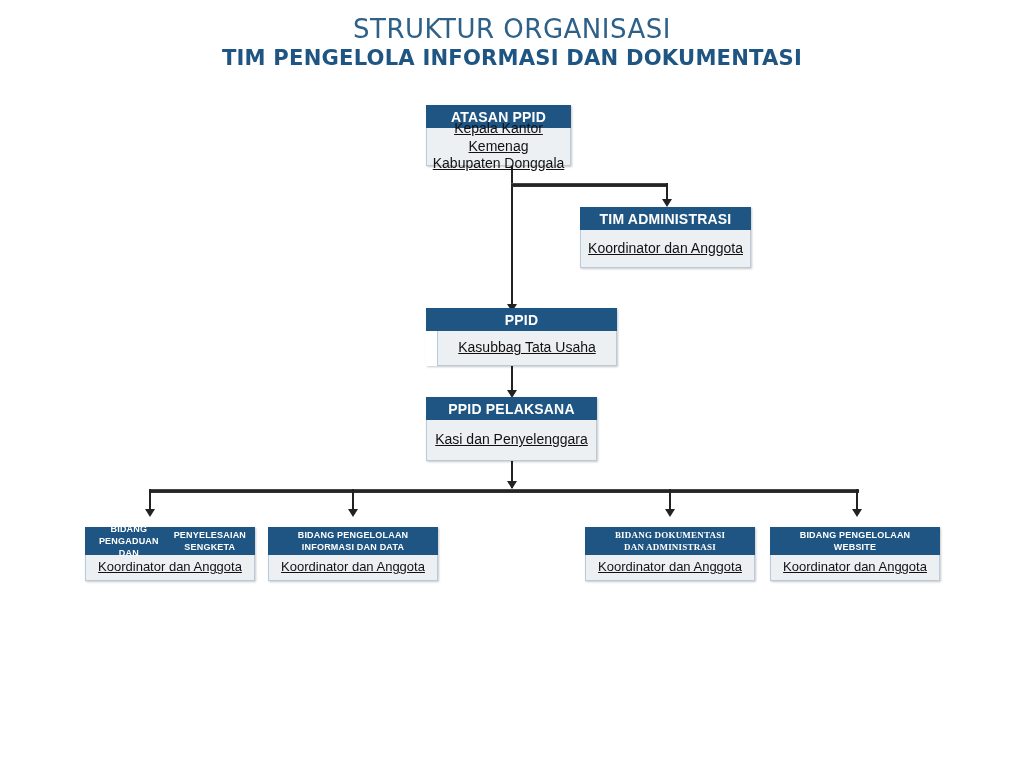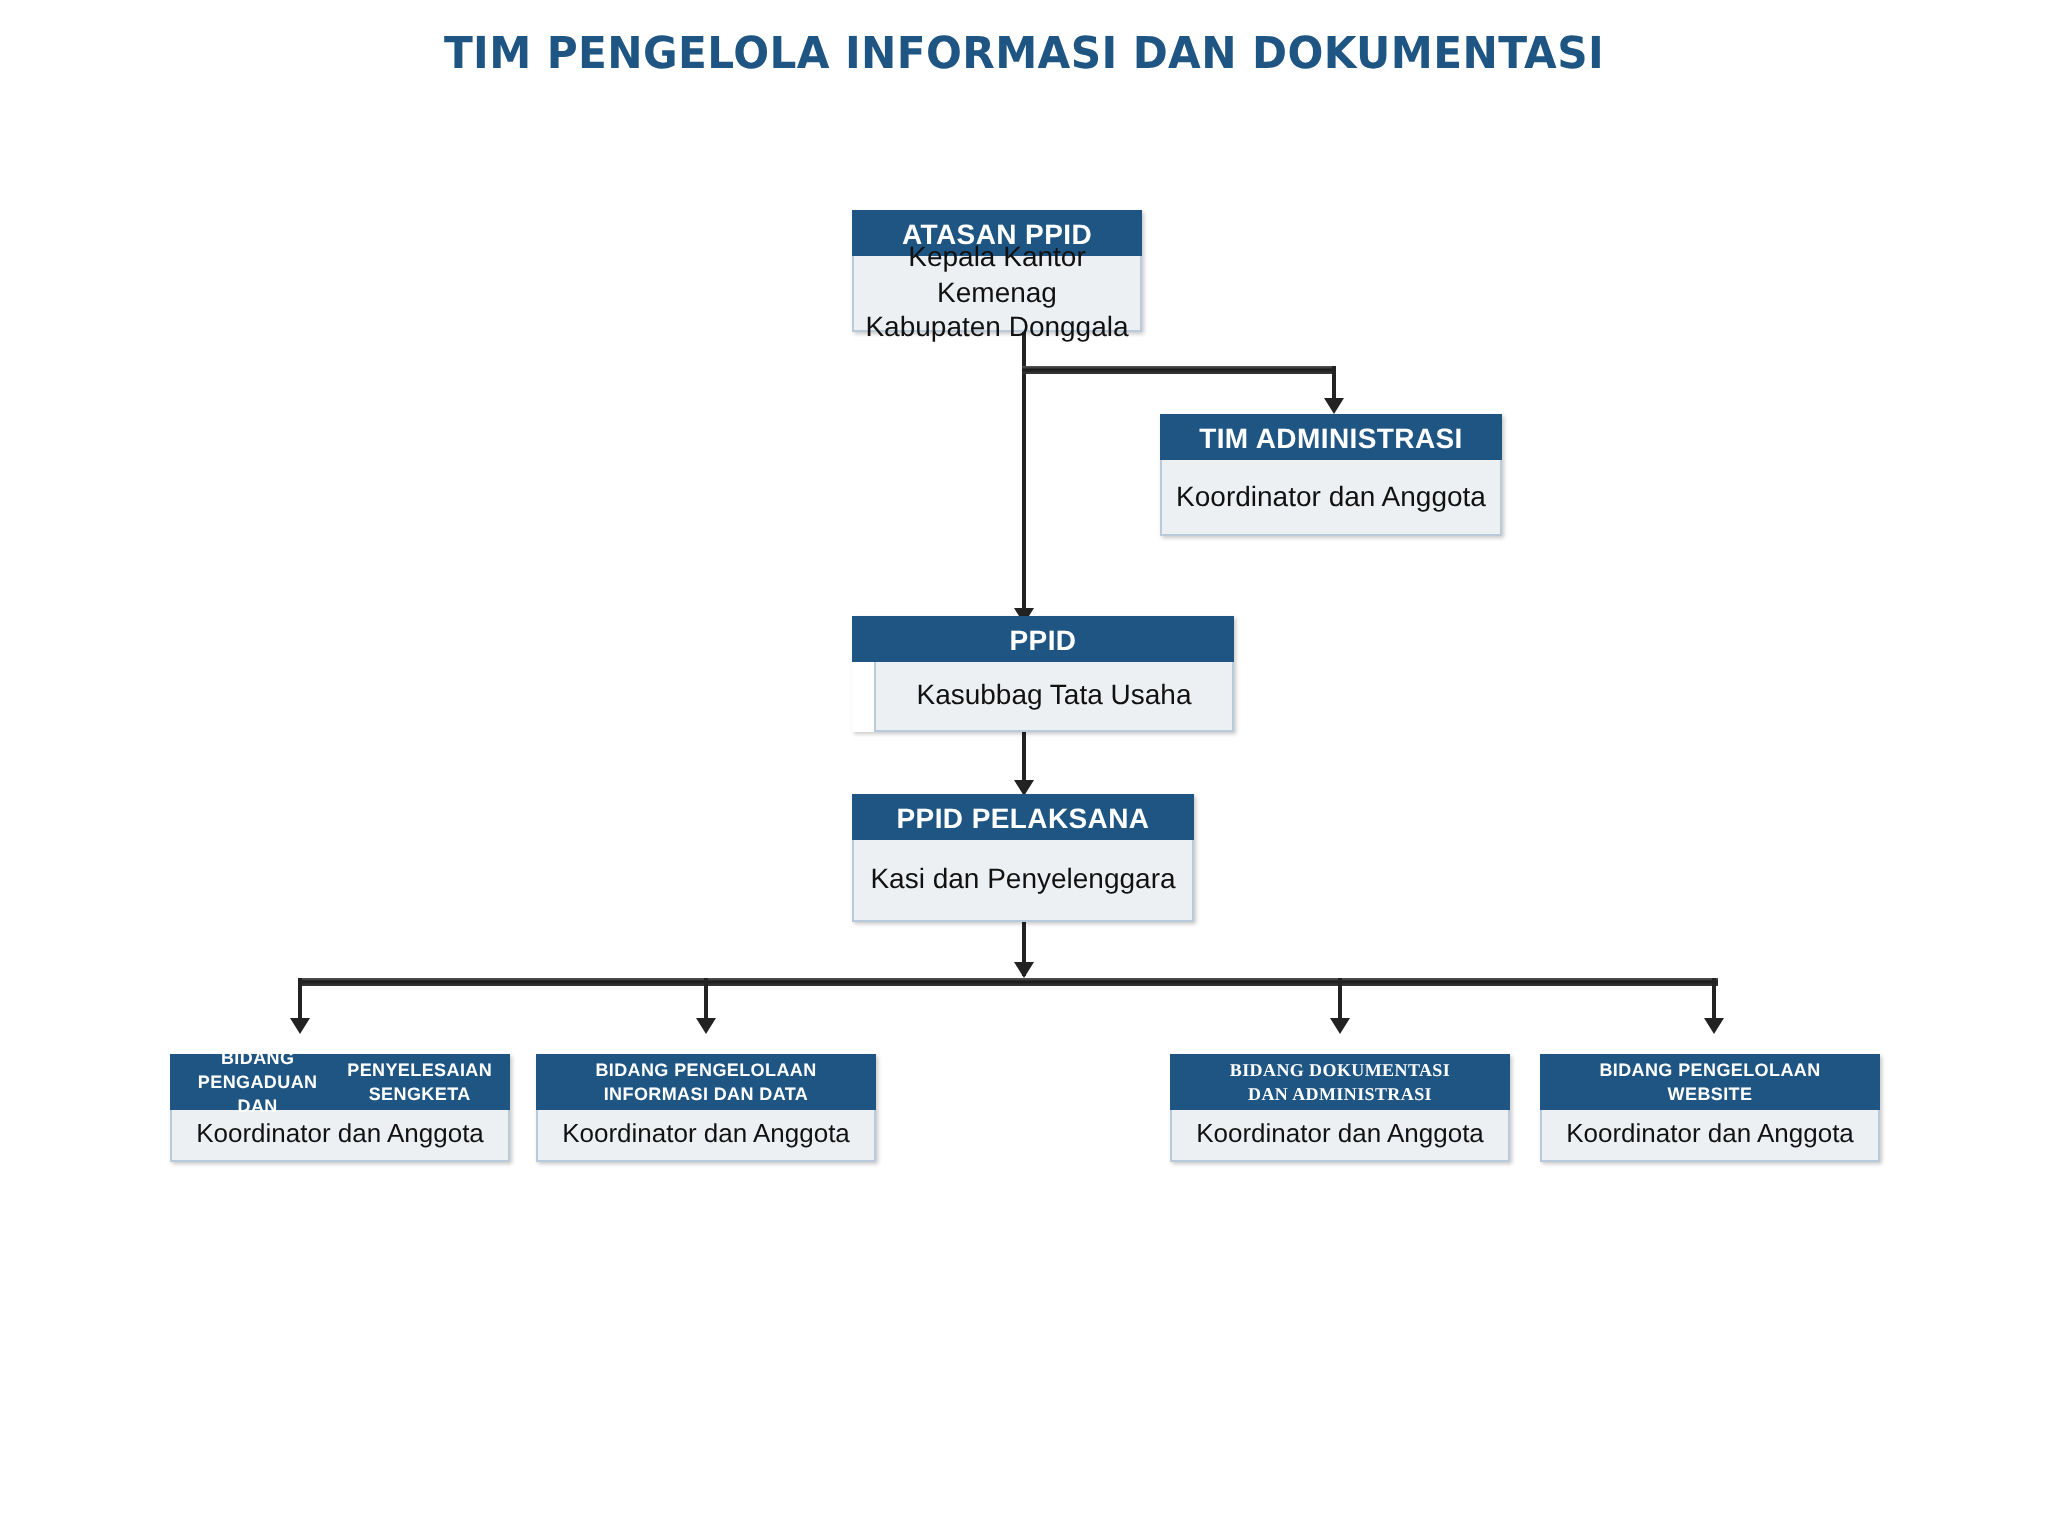--- a/index.html
+++ b/index.html
@@ -62,20 +62,21 @@
     background: #EDF0F2;
     color: #111111;
     text-align: center;
     box-sizing: border-box;
     border: 1px solid #B9CBDA;
     border-top: none;
     display: flex;
     align-items: center;
     justify-content: center;
     line-height: 1.25;
+    text-decoration: underline;
   }
 
   
   .node.main .hdr {
     height: 23px;
     font-size: 14px;
     font-weight: 700;
     letter-spacing: 0.2px;
   }
   .node.main .bdy {
@@ -113,20 +114,21 @@
     height: 0;
     border-left: 5px solid transparent;
     border-right: 5px solid transparent;
     border-top: 8px solid #222222;
   }
 </style>
 </head>
 <body>
 
 <div class="title-block">
+  <div class="title-line1">STRUKTUR ORGANISASI</div>
   <div class="title-line2">TIM PENGELOLA INFORMASI DAN DOKUMENTASI</div>
 </div>
 
 <div class="ln v" style="left:511px; top:166px; height:146px;"></div>
 <div class="arrow" style="left:507px; top:304px;"></div>
 
 <div class="ln thick" style="left:511px; top:183px; width:157px;"></div>
 <div class="ln v" style="left:666px; top:183px; height:22px;"></div>
 <div class="arrow" style="left:662px; top:199px;"></div>
 

